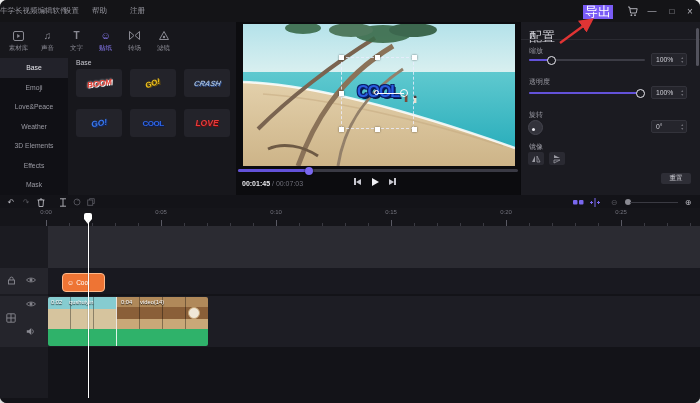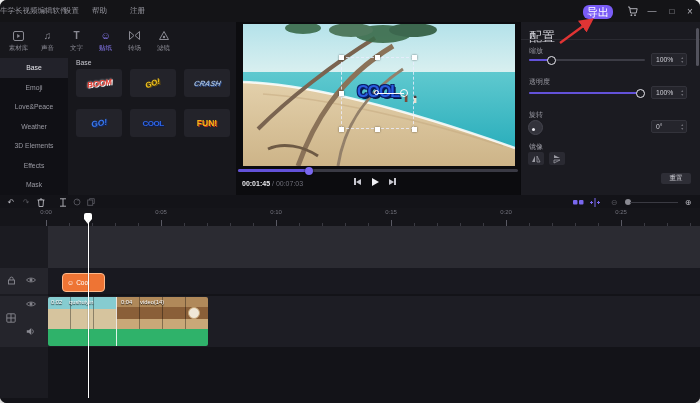--- a/index.html
+++ b/index.html
@@ -3,21 +3,21 @@
 <meta charset="utf-8">
 <style>
   html,body{margin:0;padding:0;background:#fff;font-family:"Liberation Sans","DejaVu Sans",sans-serif;}
   *{box-sizing:border-box;}
   #app{position:relative;width:700px;height:403px;background:#131318;border-radius:7px;overflow:hidden;box-shadow:0 2px 14px rgba(0,0,0,.4);}
 
   
   .titlebar{position:absolute;left:0;top:0;width:700px;height:22px;background:#141417;}
   .app-title{position:absolute;left:0;top:6px;font-size:7.5px;color:#8f8f98;}
   .menu-item{position:absolute;top:6px;font-size:7.5px;color:#9a9aa3;cursor:default;}
-  .export-btn{position:absolute;left:583px;top:5px;width:30px;height:14px;background:#7a5cf6;border-radius:6px;color:#fff;font-size:11px;display:flex;align-items:center;justify-content:center;}
+  .export-btn{position:absolute;left:583px;top:5px;width:30px;height:14px;background:#7a5cf6;border-radius:0;color:#fff;font-size:13px;display:flex;align-items:center;justify-content:center;}
   .wc{position:absolute;top:3px;width:16px;height:16px;color:#b0b0b8;font-size:9px;display:flex;align-items:center;justify-content:center;}
   .cart{left:624px;}.min{left:644px;}.max{left:664px;font-size:8px;}.close{left:682px;font-size:10px;}
 
   
   .left-panel{position:absolute;left:0;top:22px;width:236px;height:173px;background:#17171c;}
   .tabbar{position:absolute;left:4px;top:4px;display:flex;}
   .tab{width:29px;height:30px;display:flex;flex-direction:column;align-items:center;justify-content:center;color:#8a8a93;cursor:pointer;}
   .tab .ticon{height:13px;display:flex;align-items:center;justify-content:center;font-size:10px;}
   .tab .tlabel{font-size:6.5px;margin-top:2px;white-space:nowrap;}
   .tab.active{color:#8b7cf8;}
@@ -201,22 +201,22 @@
           </div>
         <div class="sthumb s3">
             <span>CRASH</span>
           </div>
         <div class="sthumb s4">
             <span>GO!</span>
           </div>
         <div class="sthumb s5">
             <span>COOL</span>
           </div>
-        <div class="sthumb s9">
-            <span>FUN!</span>
+        <div class="sthumb s8">
+            <span>LOVE</span>
           </div>
       </div>
     </div>
   </div>
 
   <div class="preview">
     <div class="video">
       <svg class="ic" width="272" height="142" viewBox="0 0 272 142">
         <defs>
           <linearGradient id="sky" x1="0" y1="0" x2="0" y2="1">

